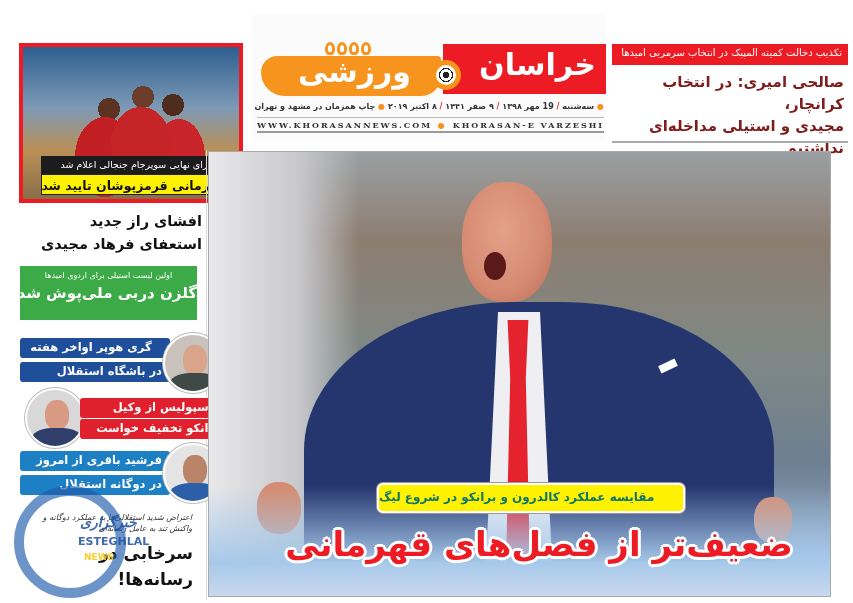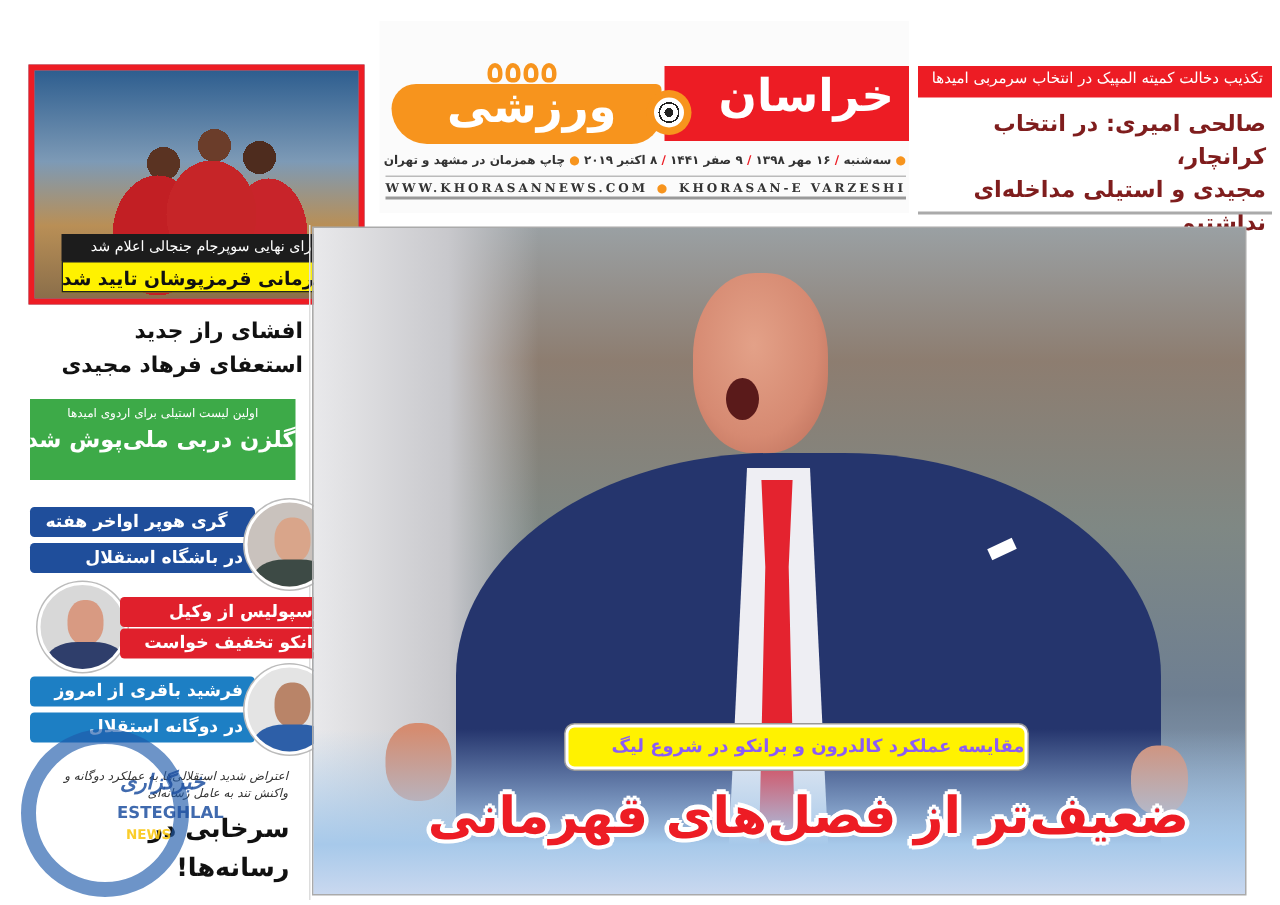--- a/index.html
+++ b/index.html
@@ -76,21 +76,21 @@
   .mp-bottom-blur { position: absolute; left: 0; bottom: 0; width: 100%; height: 110px; background: linear-gradient(180deg, rgba(160,200,235,0) 0%, #a7c9ea 70%, #c9d8ef 100%); }
   .coach-suit { position: absolute; left: 95px; top: 150px; width: 470px; height: 330px; background: #25356d; border-radius: 45% 45% 0 0; }
   .coach-shirt { position: absolute; left: 275px; top: 160px; width: 70px; height: 290px; background: #eeeef3; clip-path: polygon(20% 0, 80% 0, 100% 100%, 0 100%); }
   .coach-tie { position: absolute; left: 296px; top: 168px; width: 26px; height: 290px; background: #e4232f; clip-path: polygon(10% 0, 90% 0, 80% 20%, 100% 100%, 0 100%, 20% 20%); }
   .coach-head { position: absolute; left: 253px; top: 30px; width: 90px; height: 120px; border-radius: 46% 46% 44% 44%; background: radial-gradient(ellipse at 45% 40%, #e3a188 0%, #d68a72 60%, #b86b57 100%); }
   .coach-mouth { position: absolute; left: 275px; top: 100px; width: 22px; height: 28px; border-radius: 50%; background: #5a1a1a; }
   .coach-fist-l { position: absolute; left: 48px; top: 330px; width: 44px; height: 52px; border-radius: 45%; background: #d58c70; }
   .coach-fist-r { position: absolute; left: 545px; top: 345px; width: 38px; height: 46px; border-radius: 45%; background: #d58c70; }
   .pocket { position: absolute; left: 450px; top: 210px; width: 18px; height: 8px; background: #fff; transform: rotate(-25deg); }
 
-  .mp-kicker { position: absolute; left: 168px; top: 331px; width: 308px; height: 30px; background: #fff200; border: 2px solid #fff; border-radius: 6px; box-shadow: 0 0 0 1px #999; color: #8b5cf6; font-size: 12px; font-weight: bold; direction: rtl; text-align: right; padding-top: 5px; white-space: nowrap; }
+  .mp-kicker { position: absolute; left: 168px; top: 331px; width: 308px; height: 30px; background: #fff200; border: 2px solid #fff; border-radius: 6px; box-shadow: 0 0 0 1px #999; color: #0f766e; font-size: 12px; font-weight: bold; direction: rtl; text-align: left; padding-top: 5px; white-space: nowrap; }
   .mp-head { position: absolute; left: 70px; top: 372px; width: 520px; text-align: center; direction: rtl; color: #ed1c24; font-size: 34px; font-weight: bold; white-space: nowrap;
     text-shadow: -2px -2px 0 #fff, 2px -2px 0 #fff, -2px 2px 0 #fff, 2px 2px 0 #fff, 0 3px 0 #fff, 0 -3px 0 #fff, 3px 0 0 #fff, -3px 0 0 #fff; }
 </style>
 </head>
 <body>
 
 <div class="masthead">
   <div class="logo-orange">
     <div class="rings">
         <i></i>
@@ -105,21 +105,21 @@
     <span>خراسان</span>
   </div>
   <div class="ball">
       <span></span>
     </div>
 
   <div class="date-line">
     <span class="dot">●</span>
     <span>سه‌شنبه</span>
     <span class="slash"> / </span>
-    <span>۱۶ مهر ۱۳۹۸</span>
+    <span>19 مهر ۱۳۹۸</span>
     <span class="slash"> / </span>
     <span>۹ صفر ۱۴۴۱</span>
     <span class="slash"> / </span>
     <span>۸ اکتبر ۲۰۱۹</span>
     <span class="dot"> ● </span>
     <span>چاپ همزمان در مشهد و تهران</span>
   </div>
   <div class="web-line">
     <span>WWW.KHORASANNEWS.COM</span>
     <span class="dot">●</span>

